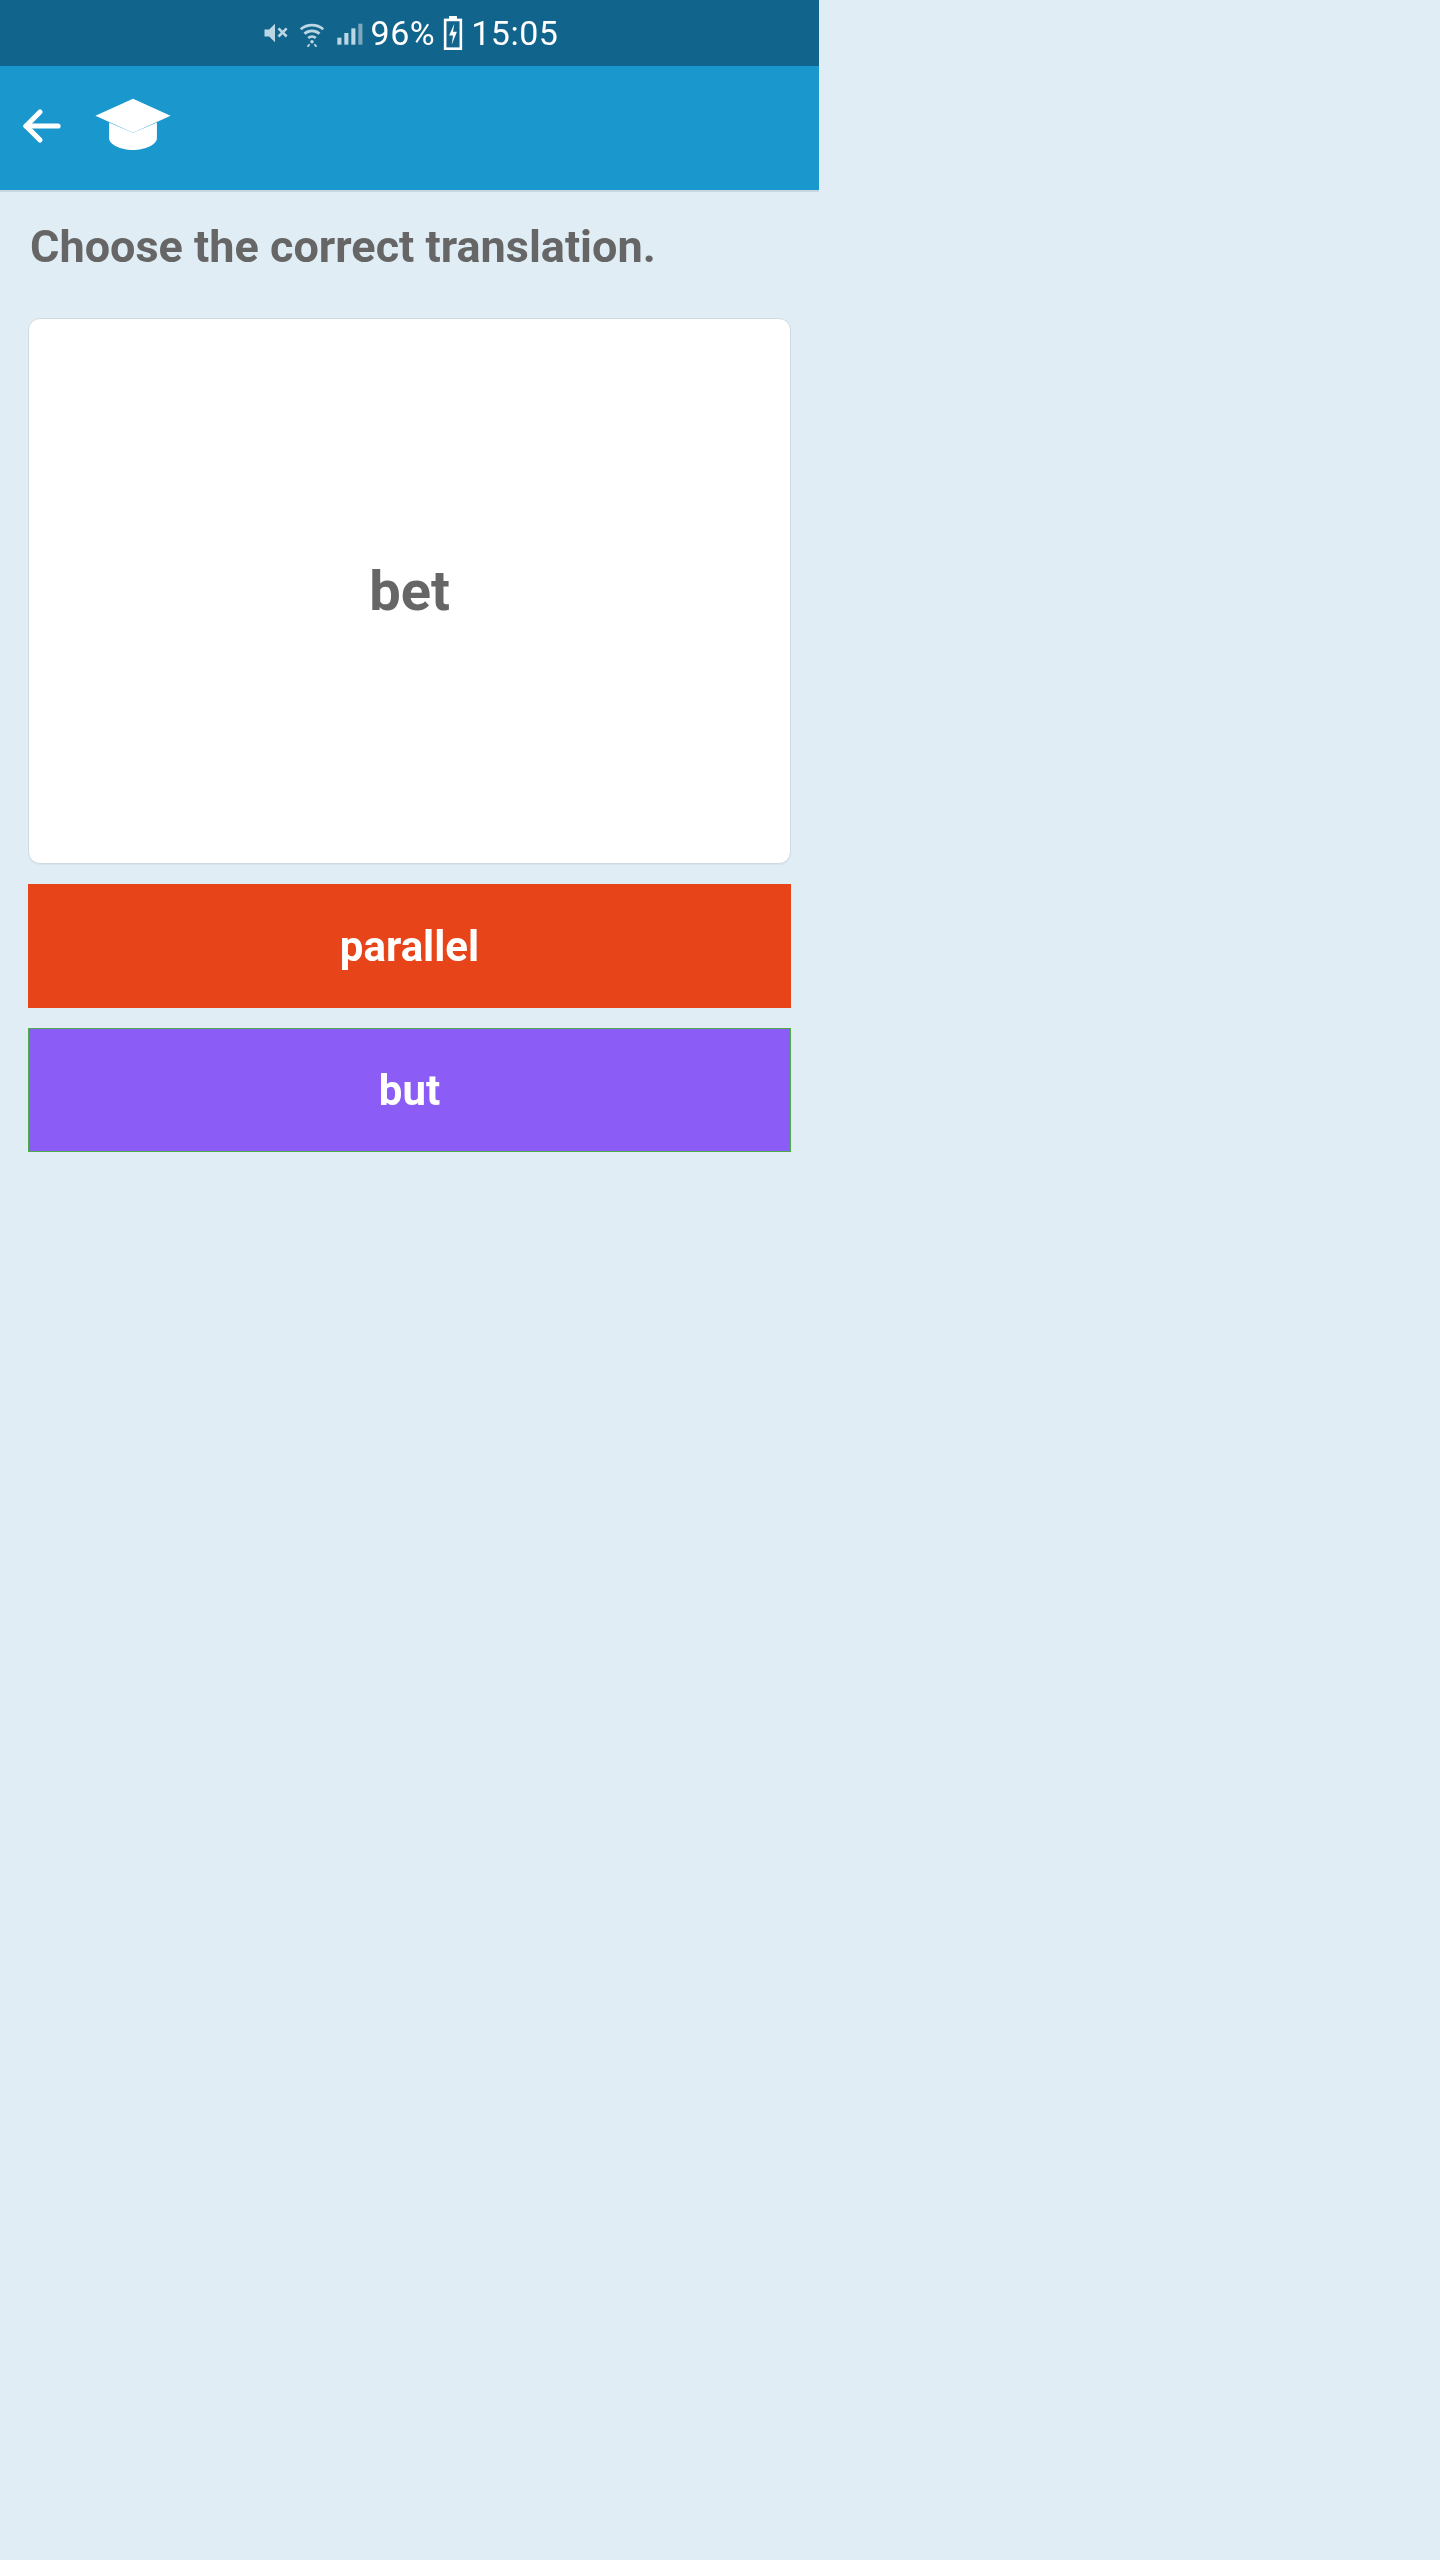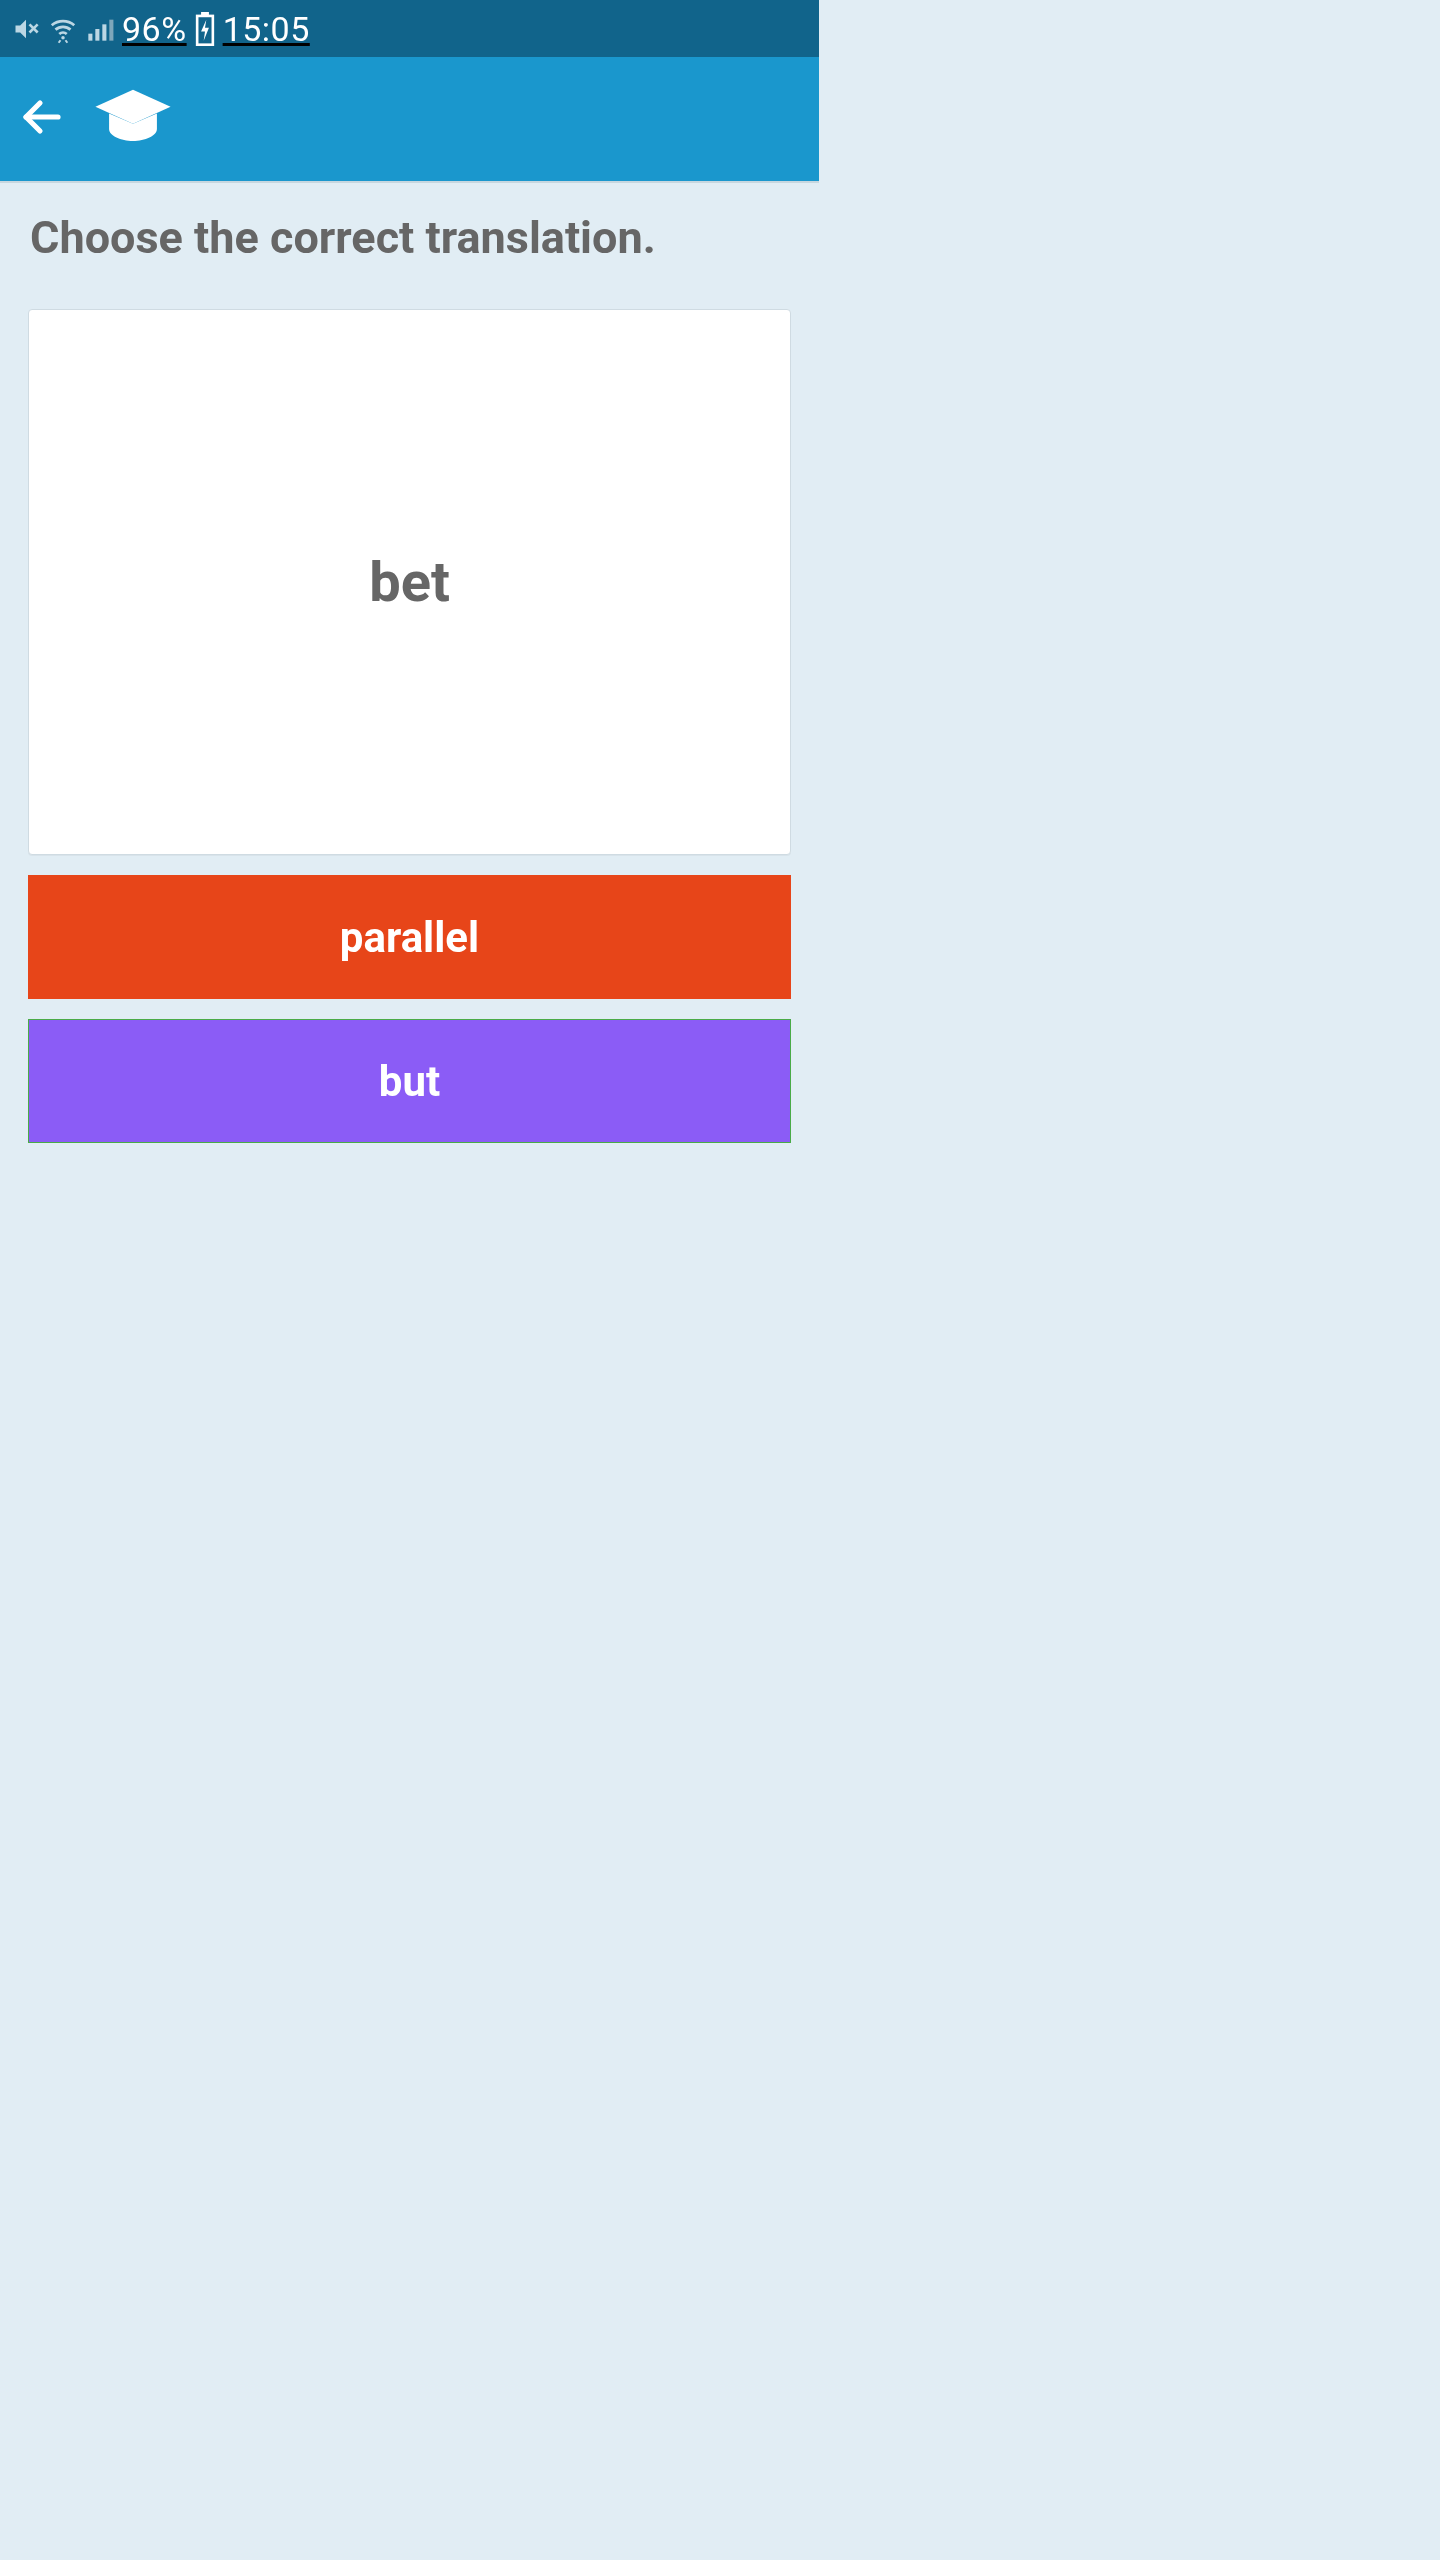--- a/index.html
+++ b/index.html
@@ -9,28 +9,27 @@
     font-family: -apple-system, BlinkMacSystemFont, "Segoe UI", Roboto, Helvetica, Arial, sans-serif;
     overflow: hidden;
   }
   body {
     background: #e1edf4;
     position: relative;
   }
 
   
   .status-bar {
-    height: 57px;
+    height: 66px;
     background: #11648b;
     display: flex;
     align-items: center;
-    justify-content: flex-start;
+    justify-content: center;
     padding: 0 12px;
     gap: 8px;
-    text-decoration: underline;
   }
   .status-icons {
     display: flex;
     align-items: center;
     gap: 8px;
     color: #bcd7e4;
   }
   .status-text {
     color: #ffffff;
     font-size: 34px;
@@ -62,21 +61,21 @@
   .prompt {
     color: #666666;
     font-size: 45px;
     font-weight: 700;
     margin-bottom: 45px;
     margin-left: 2px;
   }
   .card {
     background: #ffffff;
     border: 1px solid #cfdbe2;
-    border-radius: 4px;
+    border-radius: 12px;
     height: 546px;
     display: flex;
     align-items: center;
     justify-content: center;
     margin-bottom: 20px;
     box-shadow: 0 1px 0 rgba(0,0,0,0.04);
   }
   .card-word {
     font-size: 56px;
     font-weight: 700;

